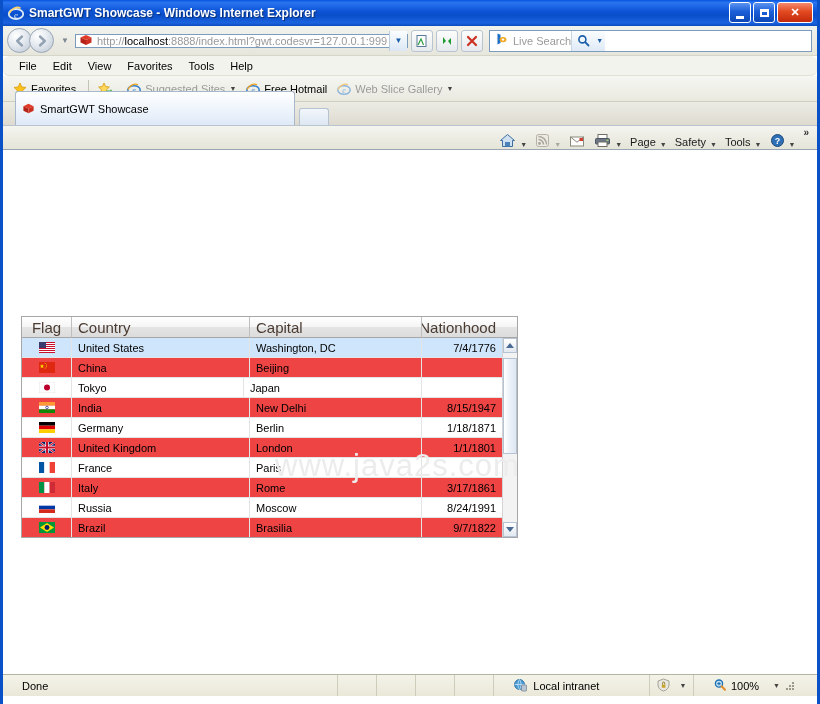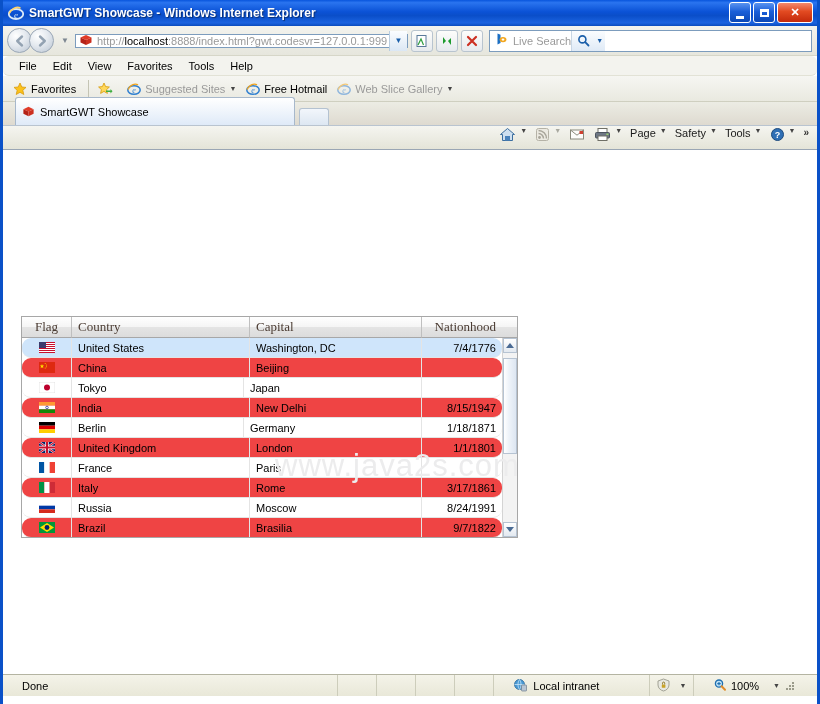--- a/index.html
+++ b/index.html
@@ -172,21 +172,21 @@
   
   .tabbar {
     height: 23px;
     background: linear-gradient(to bottom,#ecece4,#dedad0);
     display: flex; align-items: flex-end;
     padding-left: 12px;
     box-sizing: border-box;
     position: relative;
   }
   .tab {
-    height: 28px; min-width: 280px;
+    height: 34px; min-width: 280px;
     background: linear-gradient(to bottom,#ffffff,#dfeaf8);
     border: 1px solid #a7b8cb; border-bottom: none;
     border-radius: 3px 3px 0 0;
     display: flex; align-items: center;
     padding: 0 8px 0 6px;
     box-sizing: border-box;
     font-size: 11px; color: #000;
   }
   .tab .ic { margin-right: 5px; display: flex; }
   .newtab {
@@ -201,21 +201,21 @@
   .cmdbar {
     height: 25px;
     background: linear-gradient(to bottom,#f5f5f0,#e4e4d8);
     border-top: 1px solid #b9c4d0;
     border-bottom: 1px solid #9aa6b4;
     display: flex; align-items: center; justify-content: flex-end;
     padding-right: 4px;
     box-sizing: border-box;
   }
   .cmditem {
-    display: flex; align-items: flex-start;
+    display: flex; align-items: flex-end;
     padding: 0 4px; height: 21px; font-size: 11px; color: #1a1a1a;
   }
   .cmditem .ic { display: flex; }
   .chev { font-size: 10px; font-weight: bold; color: #333; padding: 0 4px; align-self: flex-start; margin-top:1px;}
 
   
   .page {
     position: relative;
     height: 524px;
     background: #ffffff;
@@ -243,40 +243,39 @@
     overflow: hidden;
     display: flex; flex-direction: column;
     z-index: 2;
   }
   .gridhdr { display: flex; height: 21px; flex: 0 0 auto; }
   .hcell {
     background: linear-gradient(to bottom,#ffffff 0%, #f5f5f5 48%, #e4e4e4 52%, #dcdcdc 100%);
     border-right: 1px solid #bfbfbf;
     border-bottom: 1px solid #a7a7a7;
     display: flex; align-items: center;
-    font-size: 13px; color: #4a3b32;
+    font-size: 15px; color: #4a3b32;
     padding: 0 6px;
     box-sizing: border-box;
     white-space: nowrap;
     overflow: hidden;
-    font-family: Liberation Serif, serif;
   }
   .hcell.flag { width: 50px; justify-content: center; padding: 0; }
   .hcell.country { width: 178px; }
   .hcell.capital { width: 172px; }
   .hcell.nation { width: 80px; justify-content: flex-end; border-right: none; }
   .hcell.corner { width: 15px; border-right: none; padding: 0; }
 
   .gridbody { flex: 1 1 auto; display: flex; overflow: hidden; }
   .rows { flex: 1 1 auto; }
   .grow {
     display: flex; height: 20px;
     border-bottom: 1px solid #e4e4e4;
     box-sizing: border-box;
-    font-size: 11px; color: #000; border-radius: 9px;
+    font-size: 11px; color: #000;
   }
   .grow.odd  { background: #ffffff; }
   .grow.even { background: #ef4444; }
   .grow.selected { background: #cfe5fb; }
   .cell {
     display: flex; align-items: center;
     border-right: 1px solid #e4e4e4;
     padding: 0 6px;
     box-sizing: border-box;
     white-space: nowrap; overflow: hidden;
@@ -652,22 +651,22 @@
           </div>
 
           <div class="grow odd">
             <div class="cell flag">
               <svg class="flagimg" viewBox="0 0 16 11">
                   <rect width="16" height="3.67" fill="#000"></rect>
                   <rect y="3.67" width="16" height="3.67" fill="#dd0000"></rect>
                   <rect y="7.34" width="16" height="3.66" fill="#ffce00"></rect>
                 </svg>
             </div>
+            <div class="cell country">Germany</div>
             <div class="cell capital">Berlin</div>
-            <div class="cell country">Germany</div>
             <div class="cell nation">1/18/1871</div>
           </div>
 
           <div class="grow even">
             <div class="cell flag">
               <svg class="flagimg" viewBox="0 0 16 11">
                   <rect width="16" height="11" fill="#012169"></rect>
                   <path d="M0 0 L16 11 M16 0 L0 11" stroke="#fff" stroke-width="2.2"></path>
                   <path d="M0 0 L16 11 M16 0 L0 11" stroke="#c8102e" stroke-width="1.2"></path>
                   <path d="M8 0 V11 M0 5.5 H16" stroke="#fff" stroke-width="3.4"></path>

